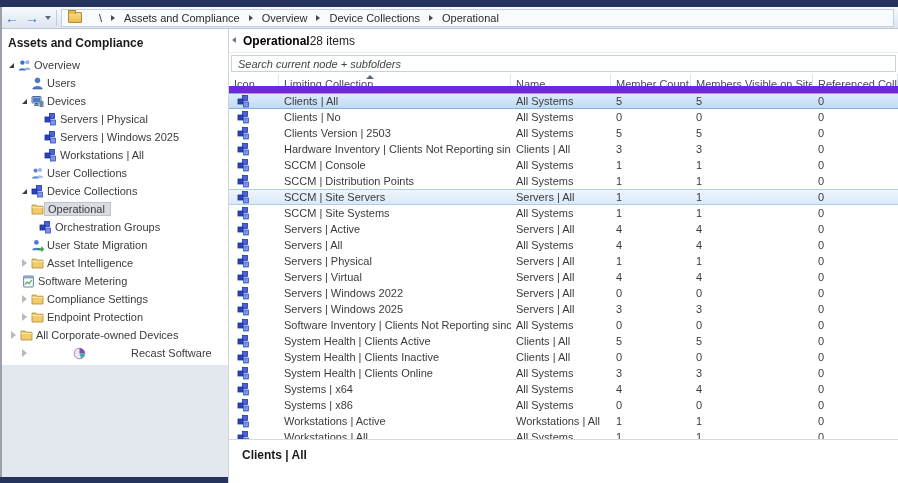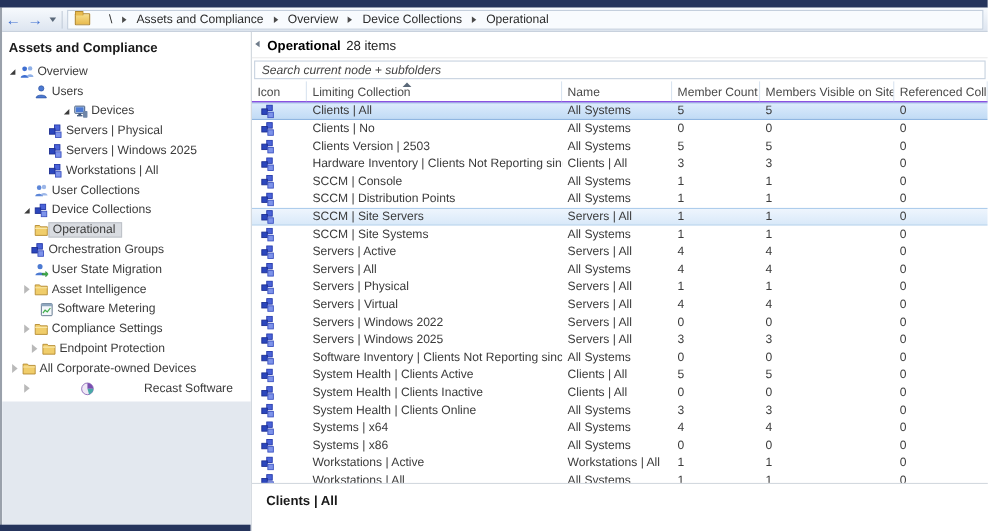--- a/index.html
+++ b/index.html
@@ -40,28 +40,28 @@
   .tree-item.selected .titem-label { background:#d9dce1; border:1px solid #bfc3c9; padding:0 5px 0 3px; }
   .mini-ic { width:13px; height:13px; flex:none; margin-left:1px; }
   #sidebar-footer { position:absolute; left:0; top:336px; width:226px; height:141px; background:#e3e8ef; }
 
   
   #main { position:absolute; left:228px; top:29px; width:670px; height:454px; background:#fff; border-left:1px solid #cfd5dc; }
   #main-title { height:24px; display:flex; align-items:center; padding-left:14px; border-bottom:1px solid #ececec; position:relative; }
   #pane-collapse { position:absolute; left:3px; top:8px; width:0; height:0;
                    border-top:3.5px solid transparent; border-bottom:3.5px solid transparent; border-right:4px solid #6e7b8a; }
   #main-title .t1 { font-weight:bold; font-size:12px; color:#000; }
-  #main-title .t2 { font-size:12px; color:#222; margin-left:5px; }
+  #main-title .t2 { font-size:12px; color:#222; }
   #searchwrap { margin:2px 2px 0 2px; }
   #search-input { width:100%; height:17px; border:1px solid #c7d2df; font-family:"Liberation Sans",sans-serif;
                   font-size:11px; font-style:italic; color:#444; padding:0 6px; outline:none; }
   #search-input::placeholder { color:#444; font-style:italic; opacity:1; }
 
   .grid-row { display:grid; grid-template-columns:50px 232px 100px 80px 122px 1fr; }
-  #thead { height:19px; border-bottom:1px solid #6d28d9; margin-top:2px; position:relative; }
+  #thead { height:19px; border-bottom:7px solid #6d28d9; margin-top:2px; position:relative; }
   #thead .hcell { color:#4a4a4a; border-right:1px solid #d9e4f0; padding:4px 0 0 5px; white-space:nowrap; overflow:hidden; cursor:default; }
   #sort-glyph { position:absolute; left:137px; top:1px; width:0; height:0;
                 border-left:4px solid transparent; border-right:4px solid transparent; border-bottom:4px solid #5a6878; }
 
   #tlist { height:364px; overflow:hidden; }
   .trow { height:16px; align-items:center; cursor:default; }
   .trow .cell { white-space:nowrap; overflow:hidden; padding-left:5px; color:#3b3b3b; }
   .trow .icell { display:flex; align-items:center; padding-left:7px; }
   .trow.sel1 { background:linear-gradient(#dcebfc,#c1dbf5); border-top:1px solid #84aede; border-bottom:1px solid #84aede; height:16px; }
   .trow.sel2 { background:linear-gradient(#eef5fd,#d9e9f9); border-top:1px solid #aecdec; border-bottom:1px solid #aecdec; }
@@ -115,21 +115,21 @@
         <span class="titem-label">Overview</span>
       </div>
       <div class="tree-item" style="padding-left: 17px;">
         <span class="tw"></span>
         <svg viewBox="0 0 13 13" class="mini-ic">
           <circle cx="6.5" cy="3.4" r="2.4" fill="#4c7ad2" stroke="#2d4f9b" stroke-width="0.6"></circle>
           <path d="M1.8 12 C1.8 8.6 11.2 8.6 11.2 12 Z" fill="#4c7ad2" stroke="#2d4f9b" stroke-width="0.6"></path>
         </svg>
         <span class="titem-label">Users</span>
       </div>
-      <div class="tree-item" style="padding-left: 17px; margin-left: 36px;">
+      <div class="tree-item" style="padding-left: 17px;">
         <span class="tw">
           <span class="exp-open"></span>
         </span>
         <svg viewBox="0 0 13 13" class="mini-ic">
           <rect x="1" y="1.5" width="9" height="6.5" rx="0.5" fill="#cfe2f4" stroke="#41597e" stroke-width="0.9"></rect>
           <rect x="2" y="2.5" width="7" height="4.5" fill="#4c7ad2"></rect>
           <rect x="4.2" y="8" width="2.6" height="1.6" fill="#41597e"></rect>
           <rect x="3" y="9.6" width="5" height="1.2" fill="#41597e"></rect>
           <rect x="8.5" y="6" width="4" height="6" rx="0.6" fill="#6f86a8"></rect>
         </svg>
@@ -184,21 +184,21 @@
         <span class="titem-label">Device Collections</span>
       </div>
       <div class="tree-item selected" style="padding-left: 17px;">
         <span class="tw"></span>
         <svg viewBox="0 0 13 13" class="mini-ic">
           <path d="M1 3.5 L1 2 L5 2 L6 3.2 L12 3.2 L12 11 L1 11 Z" fill="#f0cd6a" stroke="#b3892f" stroke-width="0.8"></path>
           <path d="M1 4.6 L12 4.6" stroke="#f9e6a6" stroke-width="1"></path>
         </svg>
         <span class="titem-label">Operational</span>
       </div>
-      <div class="tree-item" style="padding-left: 14px;">
+      <div class="tree-item" style="padding-left: 25px;">
         <span class="tw"></span>
         <svg viewBox="0 0 13 13" class="mini-ic">
           <rect x="5.5" y="0.5" width="5" height="5" fill="#4a63d8" stroke="#2236a8" stroke-width="0.8"></rect>
           <rect x="1" y="4" width="5" height="5" fill="#2b46bc" stroke="#1b2d90" stroke-width="0.8"></rect>
           <rect x="6.5" y="7" width="5" height="5" fill="#7d93ea" stroke="#3a50c0" stroke-width="0.8"></rect>
         </svg>
         <span class="titem-label">Orchestration Groups</span>
       </div>
       <div class="tree-item" style="padding-left: 17px;">
         <span class="tw"></span>
@@ -212,40 +212,40 @@
       <div class="tree-item" style="padding-left: 17px;">
         <span class="tw">
           <span class="exp-closed2"></span>
         </span>
         <svg viewBox="0 0 13 13" class="mini-ic">
           <path d="M1 3.5 L1 2 L5 2 L6 3.2 L12 3.2 L12 11 L1 11 Z" fill="#f0cd6a" stroke="#b3892f" stroke-width="0.8"></path>
           <path d="M1 4.6 L12 4.6" stroke="#f9e6a6" stroke-width="1"></path>
         </svg>
         <span class="titem-label">Asset Intelligence</span>
       </div>
-      <div class="tree-item" style="padding-left: 22px;">
+      <div class="tree-item" style="padding-left: 8px;">
         <span class="tw"></span>
         <svg viewBox="0 0 13 13" class="mini-ic">
           <rect x="1.6" y="1" width="9.8" height="11" rx="0.8" fill="#f4f7fb" stroke="#62778f" stroke-width="0.9"></rect>
           <rect x="1.6" y="1" width="9.8" height="2.4" fill="#8ea6bd"></rect>
           <polyline points="3,9.6 5,7 7,8.6 9.8,5" fill="none" stroke="#3fae49" stroke-width="1.1"></polyline>
         </svg>
         <span class="titem-label">Software Metering</span>
       </div>
       <div class="tree-item" style="padding-left: 17px;">
         <span class="tw">
           <span class="exp-closed2"></span>
         </span>
         <svg viewBox="0 0 13 13" class="mini-ic">
           <path d="M1 3.5 L1 2 L5 2 L6 3.2 L12 3.2 L12 11 L1 11 Z" fill="#f0cd6a" stroke="#b3892f" stroke-width="0.8"></path>
           <path d="M1 4.6 L12 4.6" stroke="#f9e6a6" stroke-width="1"></path>
         </svg>
         <span class="titem-label">Compliance Settings</span>
       </div>
-      <div class="tree-item" style="padding-left: 24px;">
+      <div class="tree-item" style="padding-left: 17px;">
         <span class="tw">
           <span class="exp-closed2"></span>
         </span>
         <svg viewBox="0 0 13 13" class="mini-ic">
           <path d="M1 3.5 L1 2 L5 2 L6 3.2 L12 3.2 L12 11 L1 11 Z" fill="#f0cd6a" stroke="#b3892f" stroke-width="0.8"></path>
           <path d="M1 4.6 L12 4.6" stroke="#f9e6a6" stroke-width="1"></path>
         </svg>
         <span class="titem-label">Endpoint Protection</span>
       </div>
       <div class="tree-item" style="padding-left: 6px;">

